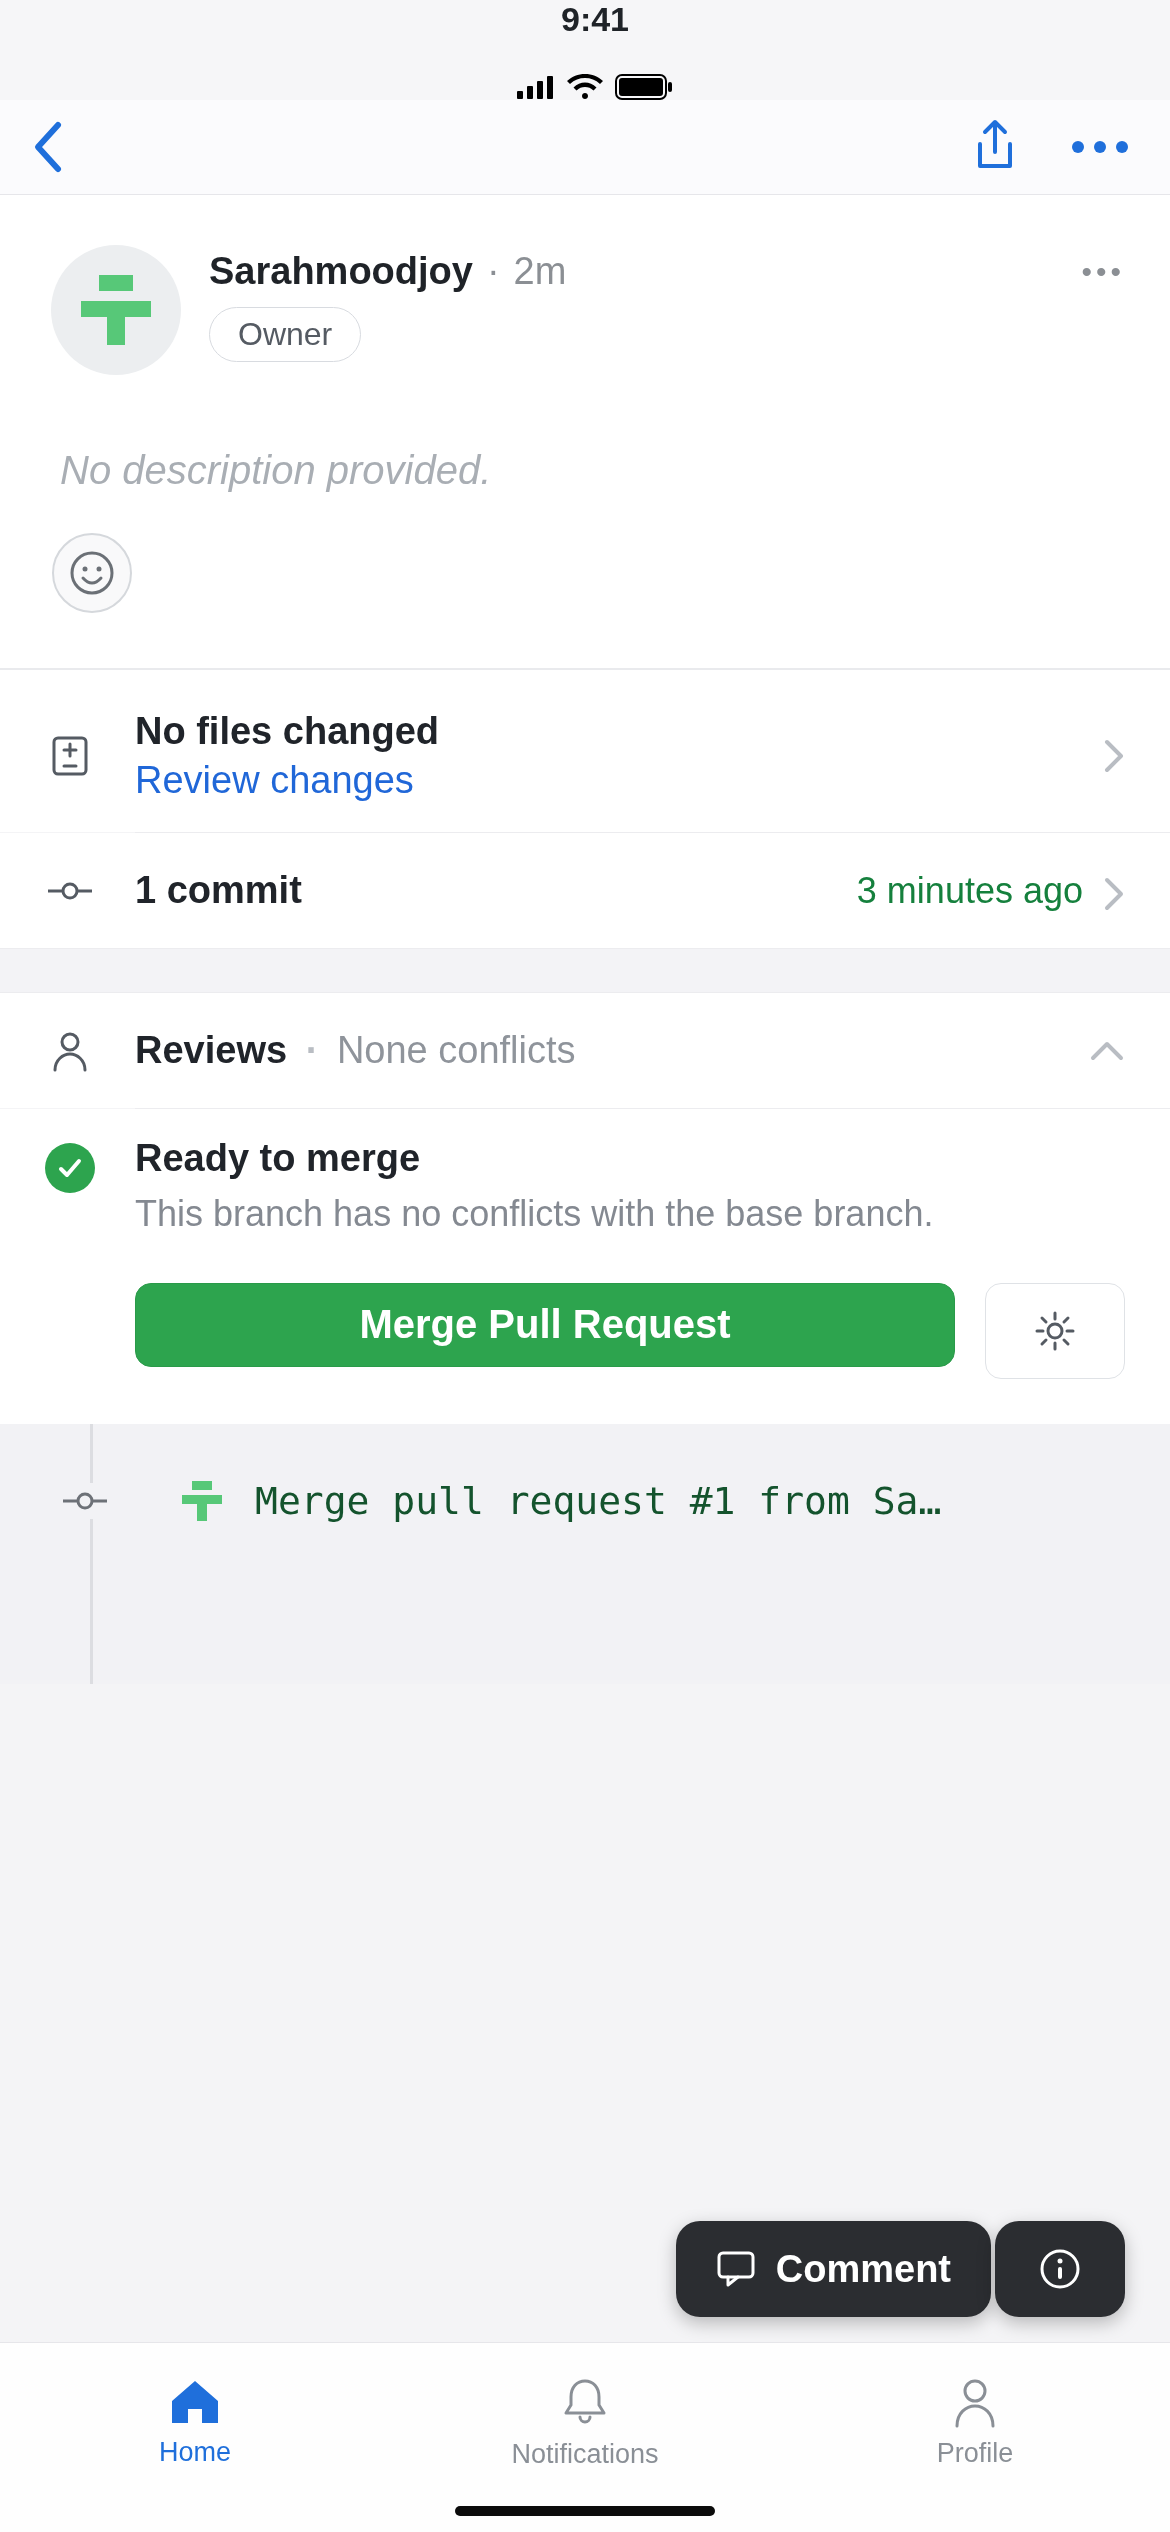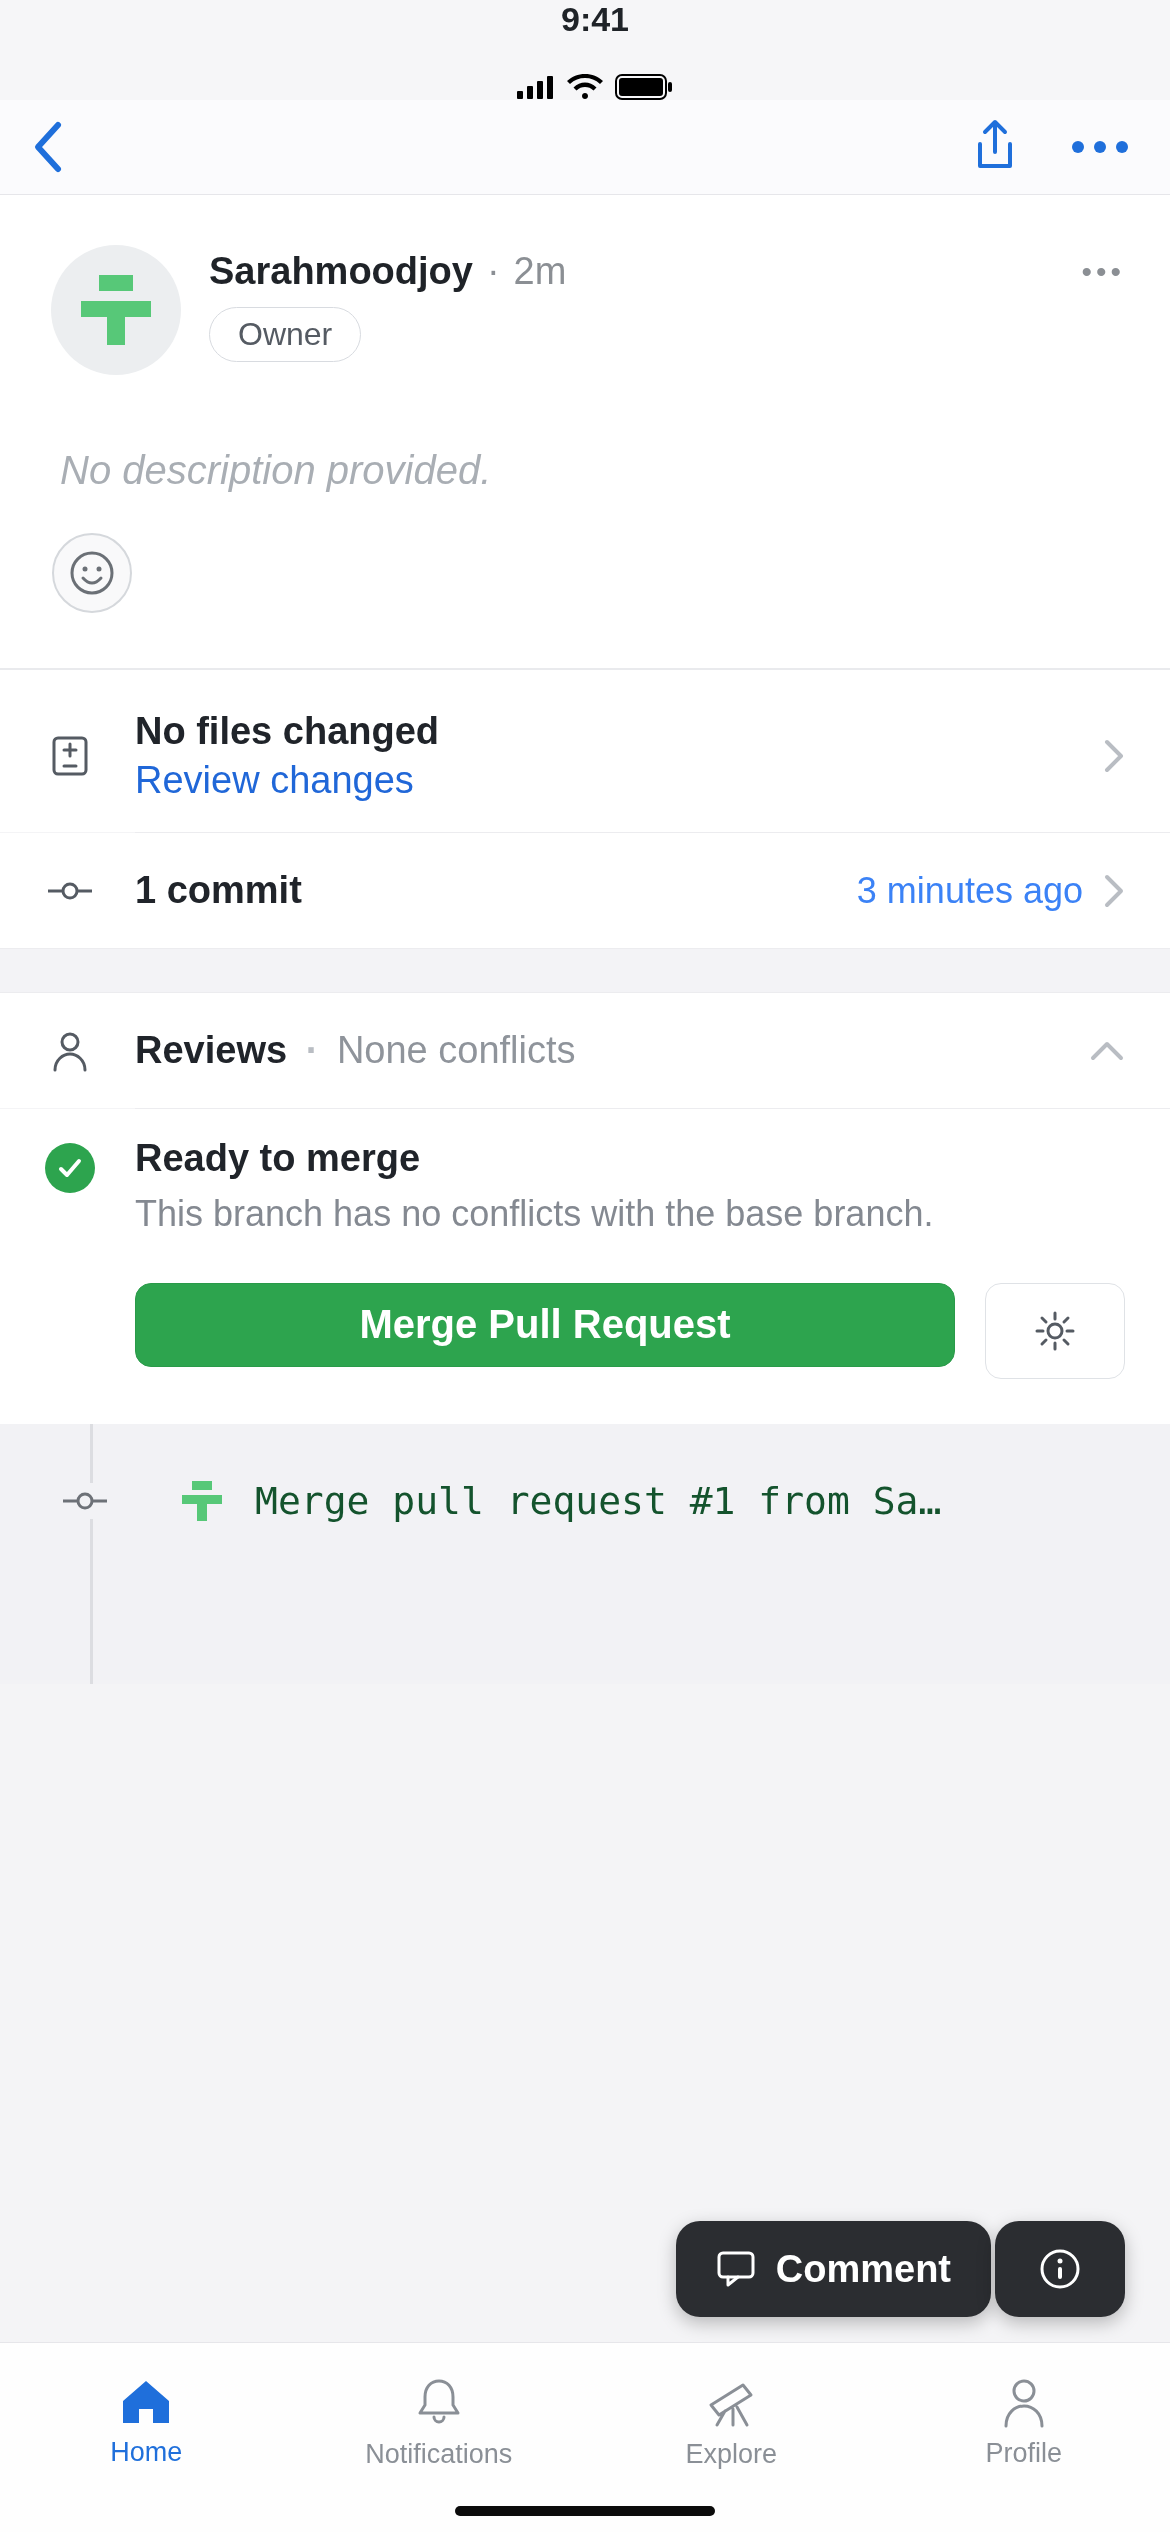--- a/index.html
+++ b/index.html
@@ -172,23 +172,23 @@
     color:#20242a;
   }
   .row-link {
     font-size: 38px;
     font-weight: 400;
     color:#2067d8;
     margin-top: 6px;
   }
   .row-right {
     display:flex;
-    align-items:center;
+    align-items:flex-end;
     gap: 20px;
-    color:#3b82f6;
+    color:#15803d;
     font-size: 36px;
   }
   .chevron { color:#b9bdc3; }
   .inner-divider {
     height:1px; background:#ececef; margin-left: 135px;
   }
 
   .section-gap { height: 45px; background:#f3f3f6; border-top:1px solid #ececef; border-bottom:1px solid #ececef;}
 
   .reviews-status {
@@ -609,28 +609,20 @@
   <div class="tab">
     <span>
       <svg width="50" height="54" viewBox="0 0 50 54">
           <path d="M25 6 c-8 0-14 6-14 16 v8 l-5 8 h38 l-5-8 v-8 c0-10-6-16-14-16z M20 42 a5 5 0 0 0 10 0" fill="none" stroke="#8a8f96" stroke-width="3" stroke-linejoin="round" stroke-linecap="round"></path>
         </svg>
     </span>
     <span class="tab-label">Notifications</span>
   </div>
   <div class="tab">
     <span>
-      <svg width="56" height="54" viewBox="0 0 56 54">
-          <path d="M8 30 L40 10 L48 20 L16 40 Z M22 36 L14 50 M30 34 L30 50 M34 32 L44 50" fill="none" stroke="#8a8f96" stroke-width="3" stroke-linejoin="round" stroke-linecap="round"></path>
-        </svg>
-    </span>
-    <span class="tab-label">Explore</span>
-  </div>
-  <div class="tab">
-    <span>
       <svg width="46" height="52" viewBox="0 0 46 52">
           <circle cx="23" cy="15" r="10" fill="none" stroke="#8a8f96" stroke-width="3"></circle>
           <path d="M5 50 c0-13 9-20 18-20 s18 7 18 20" fill="none" stroke="#8a8f96" stroke-width="3" stroke-linecap="round"></path>
         </svg>
     </span>
     <span class="tab-label">Profile</span>
   </div>
 </div>
 
 <div class="home-indicator"></div>

